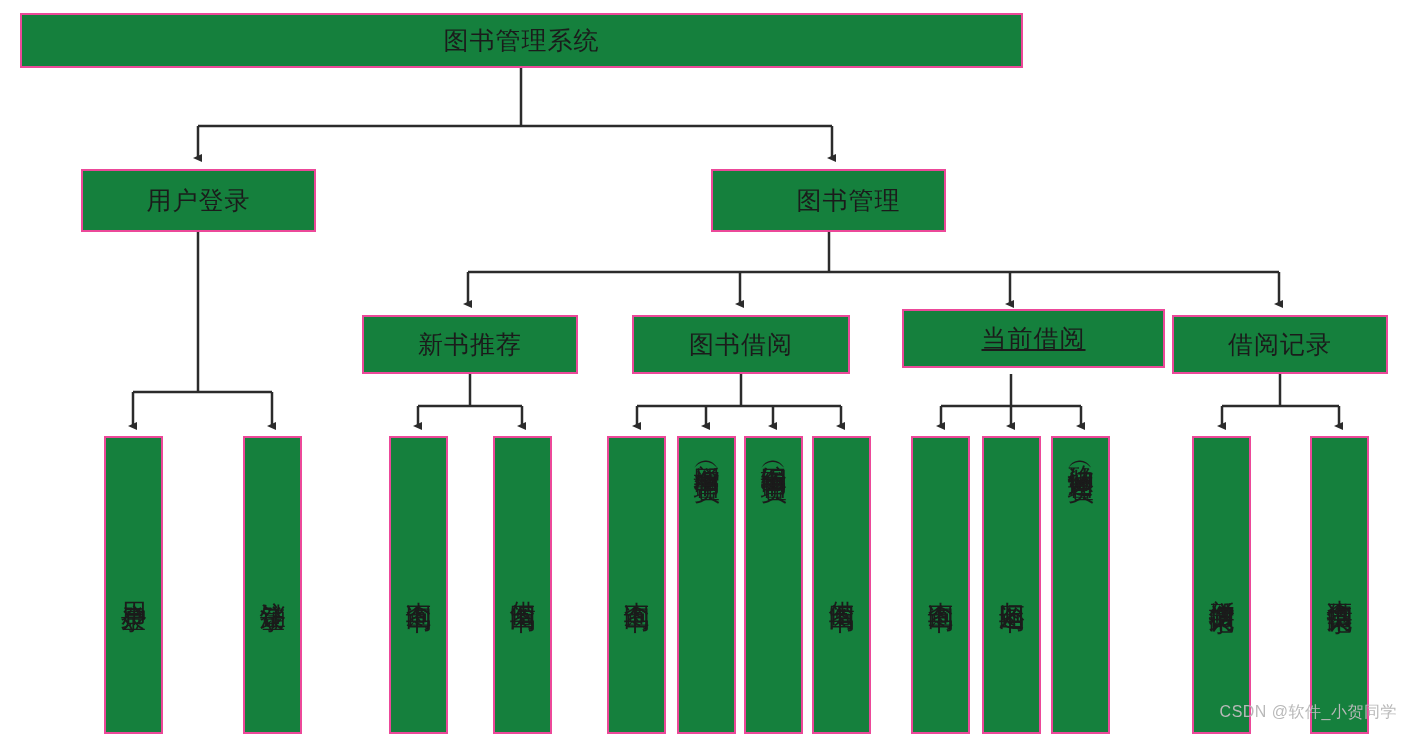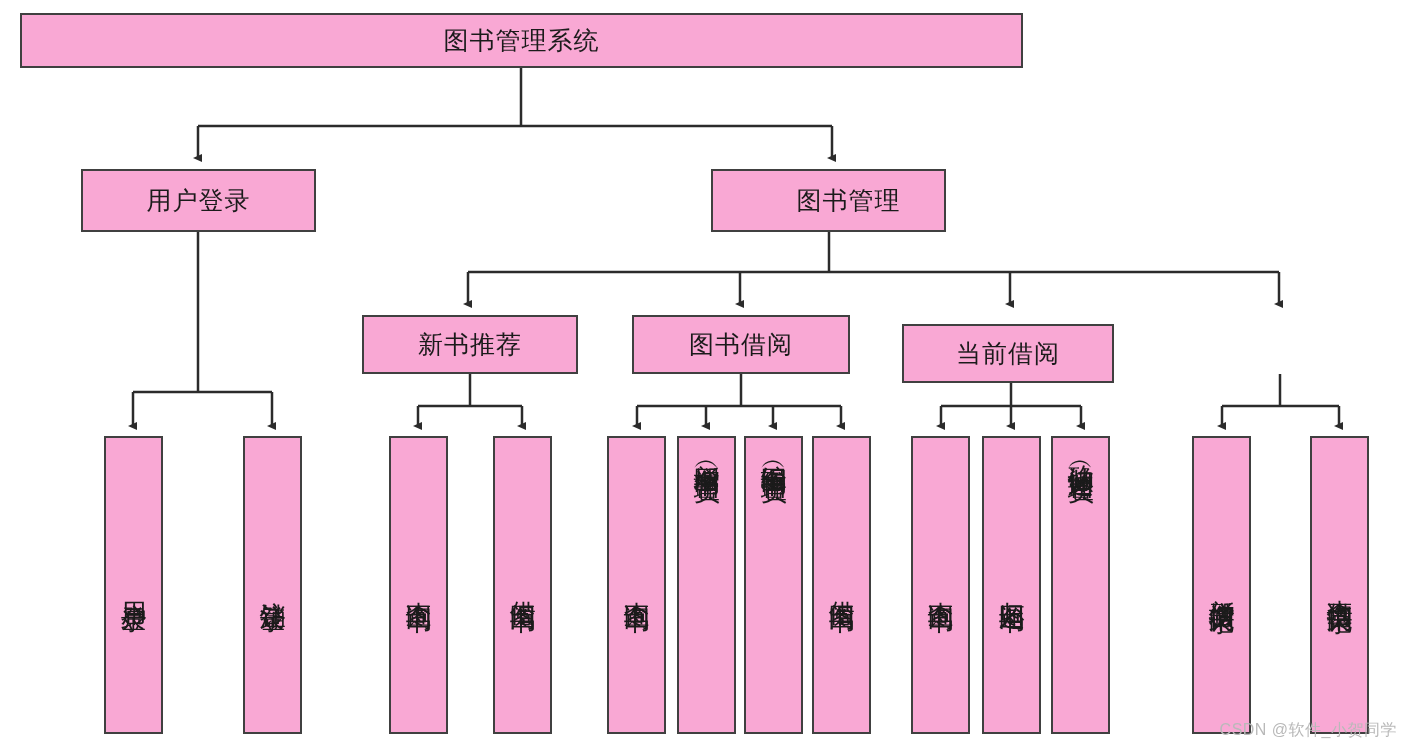--- a/index.html
+++ b/index.html
@@ -14,22 +14,22 @@
   #diagram{
     position:absolute;left:0;top:0;width:1405px;height:747px;
   }
   svg.edges{
     position:absolute;left:0;top:0;width:1405px;height:747px;
     pointer-events:none;
   }
   .node{
     position:absolute;
     box-sizing:border-box;
-    background:#f9a8d4;
-    border:2px solid #404040;
+    background:#15803d;
+    border:2px solid #ec4899;
     display:flex;
     align-items:center;
     justify-content:center;
     color:#1b1b1b;
     z-index:2;
   }
   .node.h{
     
     font-size:25px;
     letter-spacing:1px;
@@ -51,21 +51,21 @@
     color:#1b1b1b;
   }
   
   .node.v.mid{
     align-items:center;
     padding-top:0;
   }
   .watermark{
     position:absolute;
     right:8px;
-    bottom:6px;
+    bottom:24px;
     font-size:16px;
     color:#b9b9b9;
     letter-spacing:0.5px;
     z-index:3;
     white-space:nowrap;
   }
 </style>
 </head>
 <body>
 
@@ -134,24 +134,27 @@
   </div>
 
   <div class="node h" style="left:632px;top:315px;width:218px;height:59px;">
     <span>图书借阅</span>
   </div>
 
   <div class="node h" style="left:362px;top:315px;width:216px;height:59px;">
     <span>新书推荐</span>
   </div>
 
-  <div class="node h" style="left:902px;top:324px;width:212px;height:59px;">
+  <div class="node h" style="left:902px;top:309px;width:263px;height:59px;text-decoration:underline;">
     <span>当前借阅</span>
   </div>
 
+  <div class="node h" style="left:1172px;top:315px;width:216px;height:59px;">
+    <span>借阅记录</span>
+  </div>
 
   <div class="node v mid" style="left:104px;top:436px;width:59px;height:298px;">
     <span class="vtext">用户登录</span>
   </div>
 
   <div class="node v mid" style="left:243px;top:436px;width:59px;height:298px;">
     <span class="vtext">注销登录</span>
   </div>
 
   <div class="node v mid" style="left:389px;top:436px;width:59px;height:298px;">

